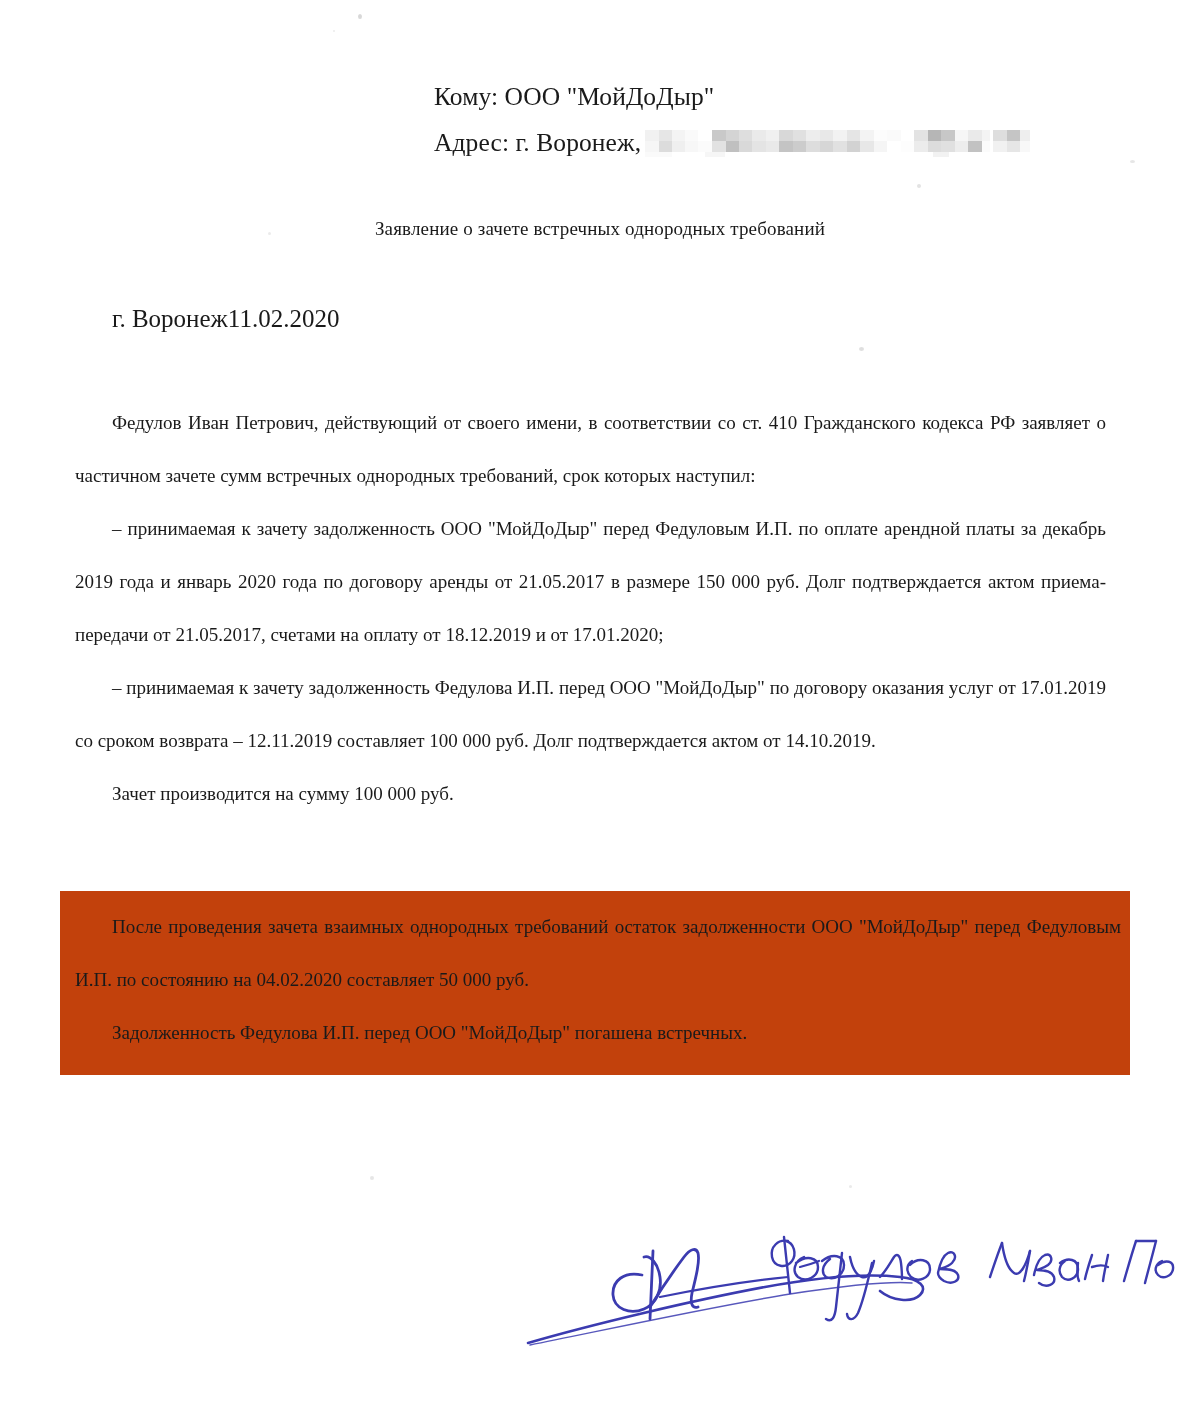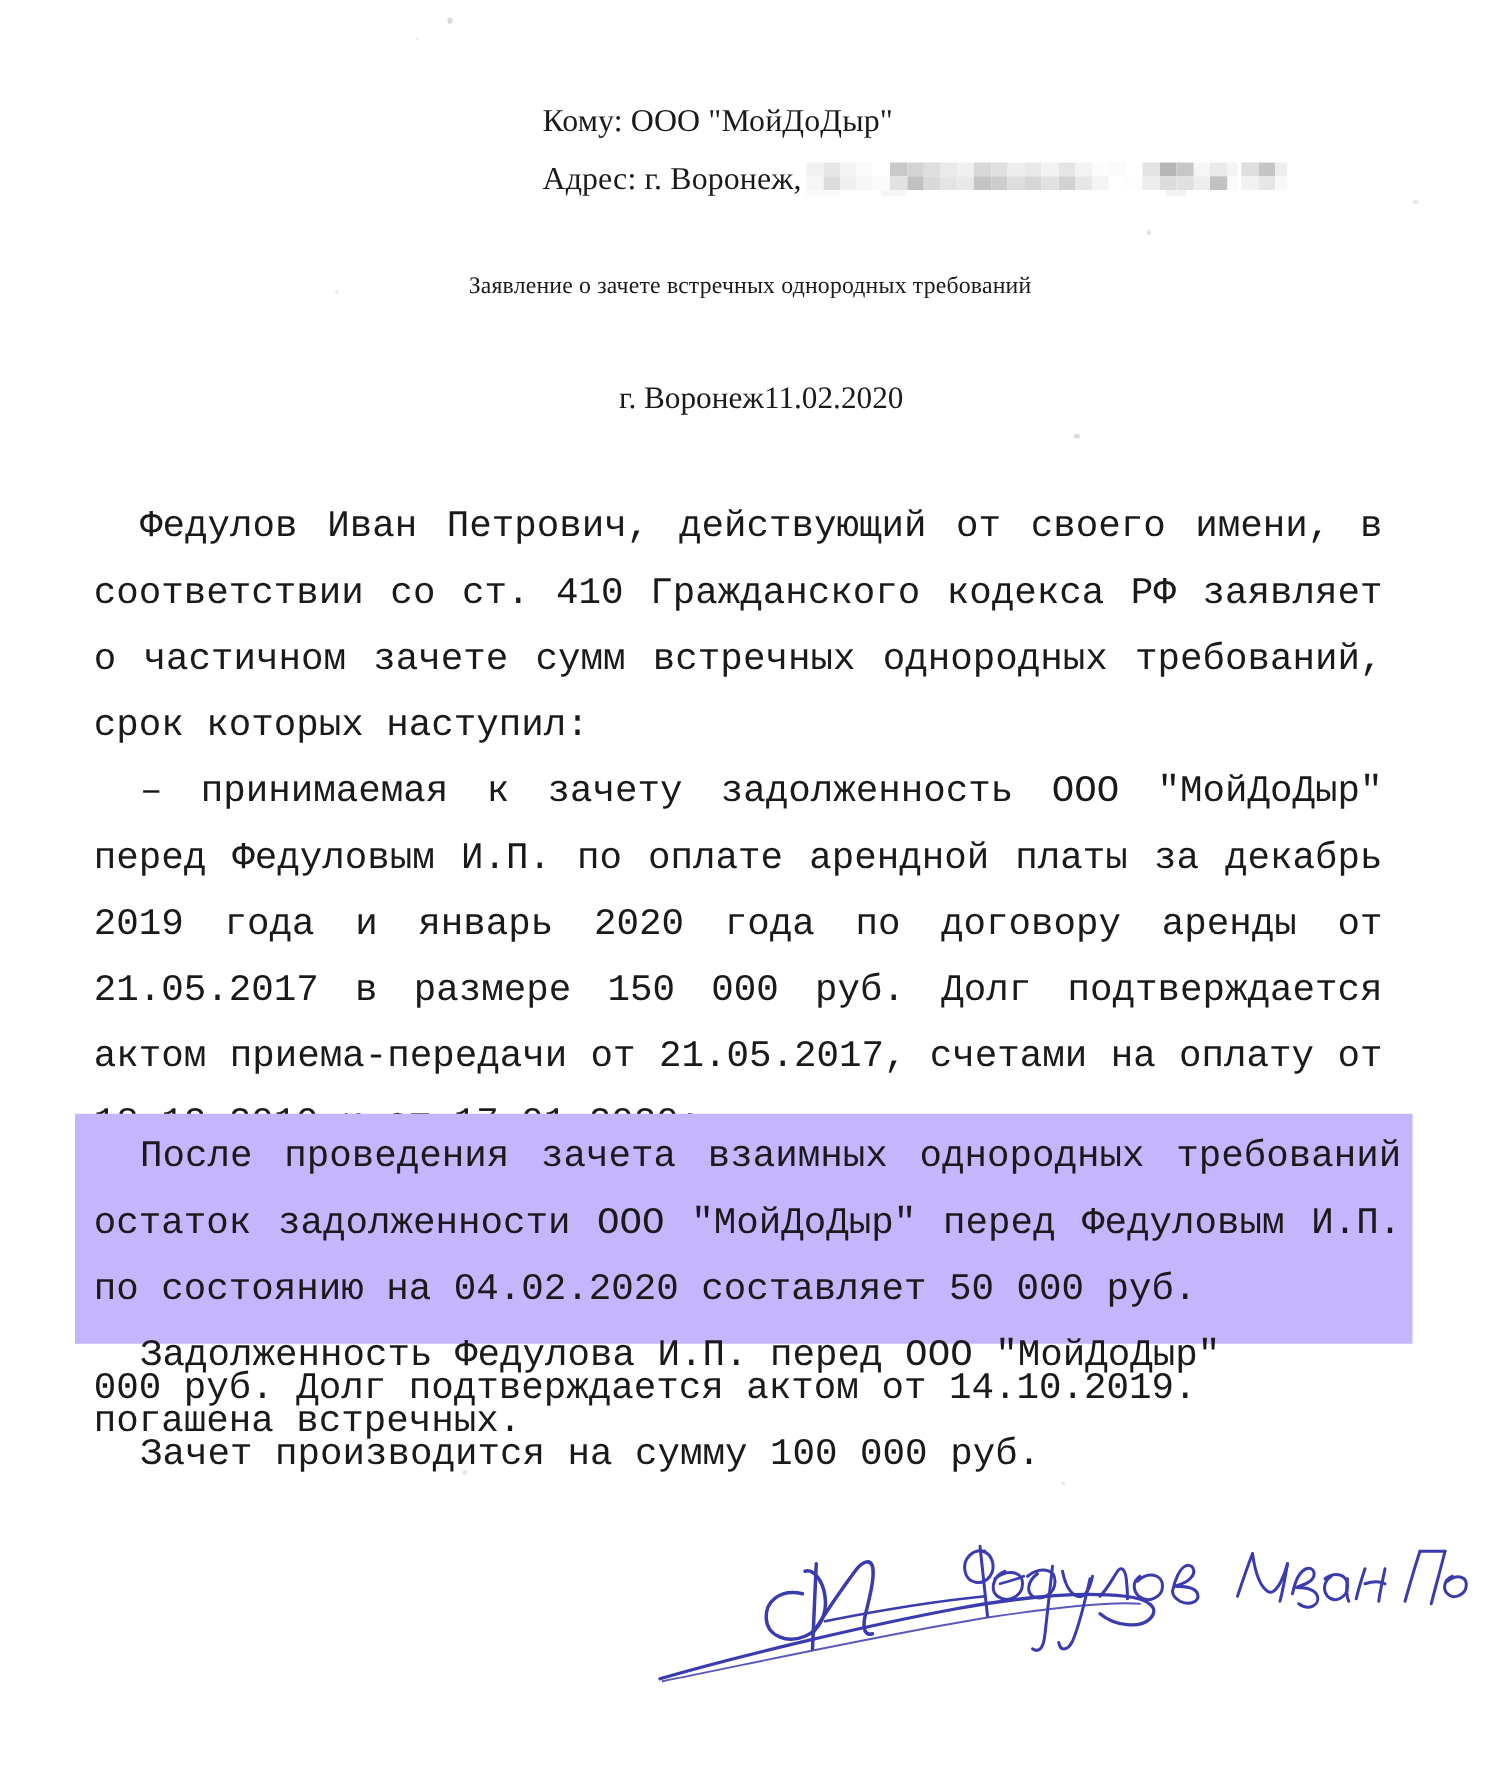--- a/index.html
+++ b/index.html
@@ -67,55 +67,54 @@
     letter-spacing: .15px;
   }
 
   
   .place-date {
     position: absolute;
     left: 75px;
     top: 305px;
     width: 1031px;
     display: flex;
-    justify-content: center;
+    justify-content: flex-start;
     align-items: baseline;
     font-size: 25px;
   }
   .place-date .city { padding-left: 37px; }
 
   
   .body-wrap {
     position: absolute;
     left: 75px;
     top: 396px;
     width: 1031px;
   }
   p.para {
     margin: 0;
-    font-size: 30px;
+    font-size: 19px;
     line-height: 53px;
     text-align: justify;
     text-indent: 37px;
     text-justify: inter-word;
     letter-spacing: 0;
-    font-family: Liberation Mono, monospace;
   }
   p.para.last-natural {
     text-align: left;
   }
 
   
   .highlight-block {
     position: absolute;
     left: 60px;
     top: 891px;
     width: 1070px;
     height: 184px;
-    background: #c4b5fd;
+    background: #c2410c;
   }
   .highlight-inner {
     position: absolute;
     left: 15px;
     top: 0;
     width: 1046px;
   }
   .highlight-inner p.para {
     line-height: 53px;
   }

